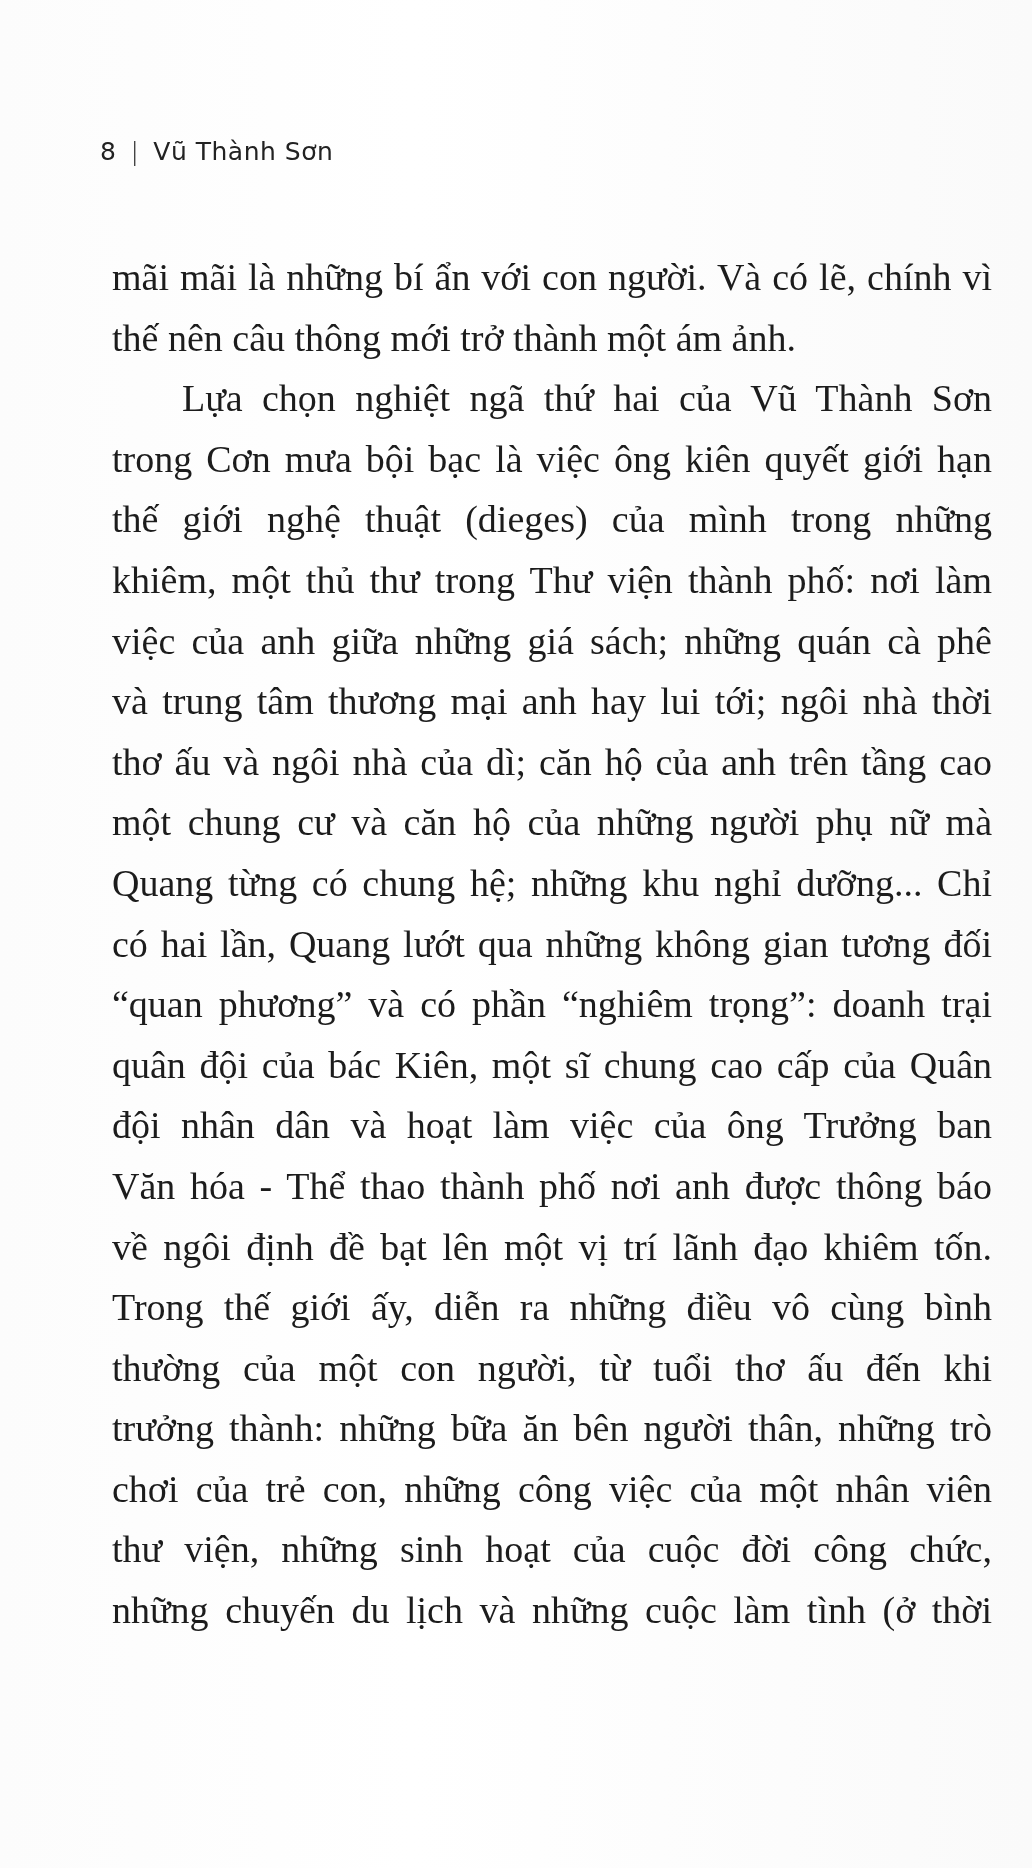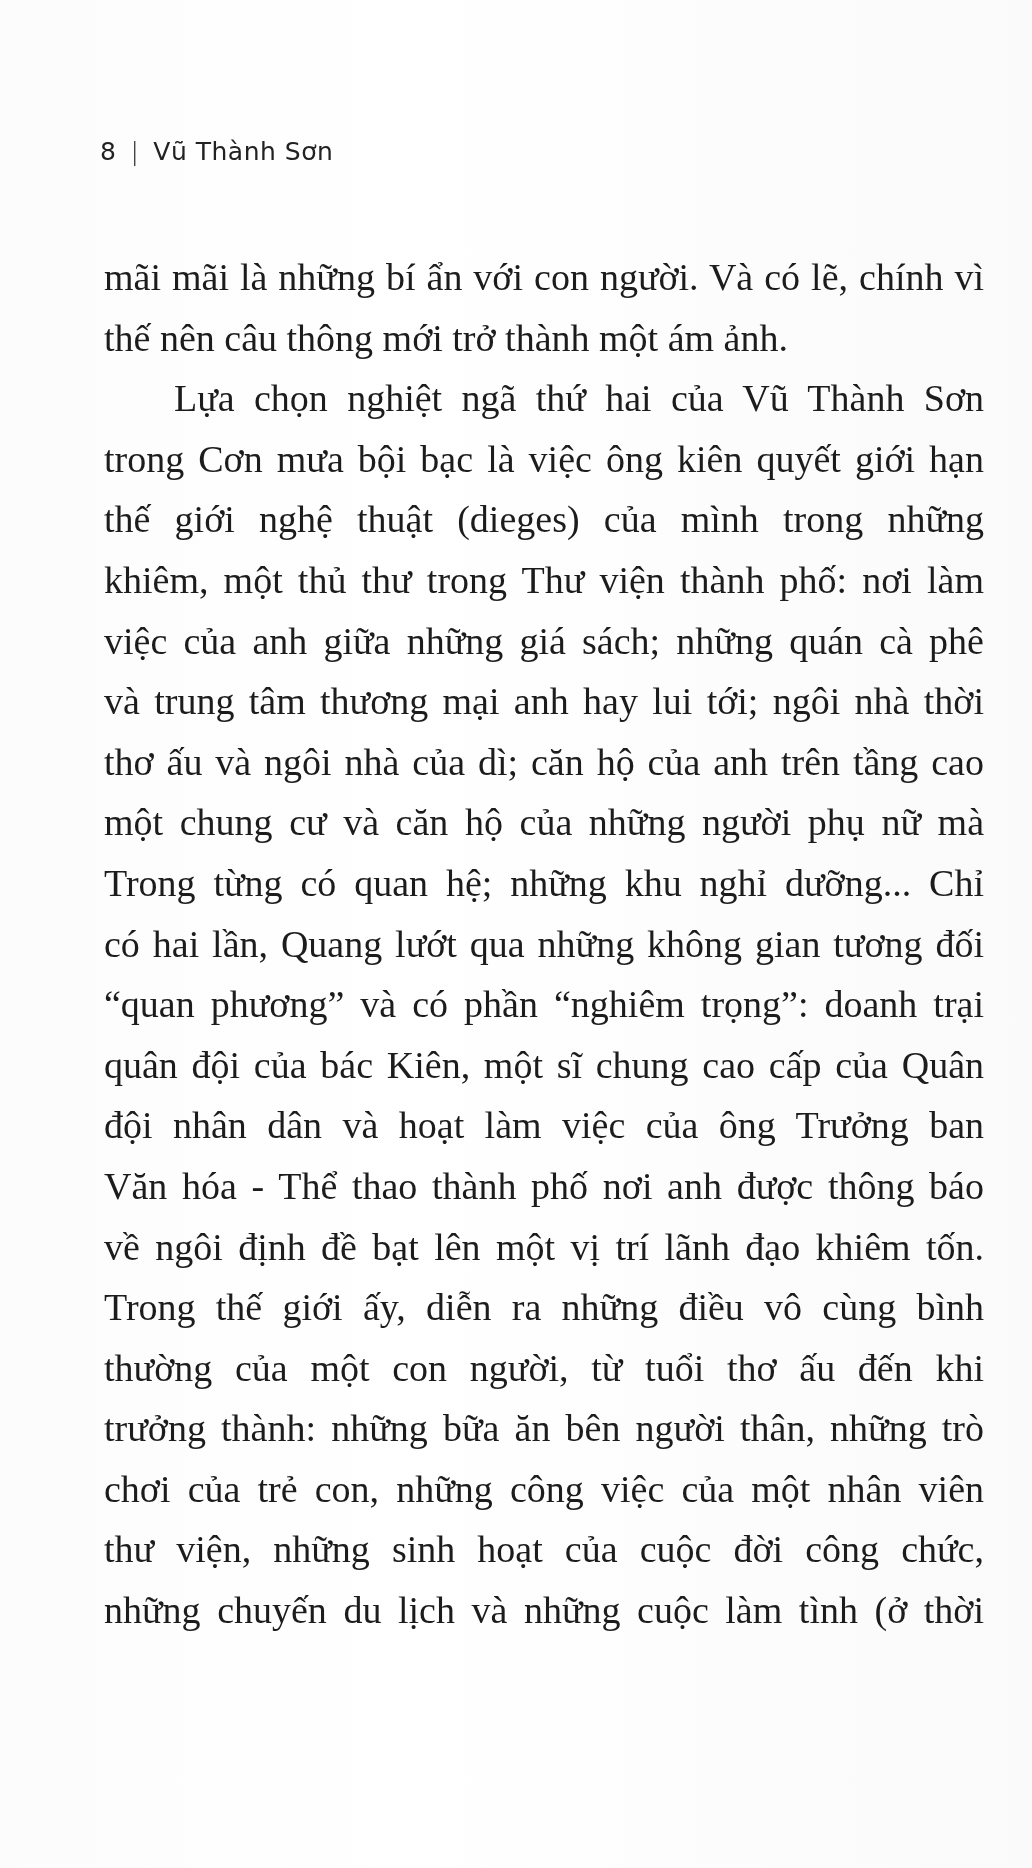--- a/index.html
+++ b/index.html
@@ -29,21 +29,21 @@
     font-family: "DejaVu Sans", sans-serif;
     font-size: 25px;
     color: #222;
     letter-spacing: 0.5px;
     white-space: nowrap;
   }
   .running-head .pg { margin-right: 14px; }
   .running-head .sep { margin-right: 14px; font-weight: 300; }
   .body-text {
     position: absolute;
-    left: 104px;
+    left: 112px;
     top: 247px;
     width: 880px;
     font-family: "Liberation Serif", "DejaVu Serif", serif;
     font-size: 38px;
     line-height: 60.6px;
     color: #1c1c1c;
   }
   .line {
     display: block;
     white-space: nowrap;
@@ -73,21 +73,21 @@
     </div>
     <div>
       <span class="line indent">Lựa chọn nghiệt ngã thứ hai của Vũ Thành Sơn</span>
       <span class="line">trong Cơn mưa bội bạc là việc ông kiên quyết giới hạn</span>
       <span class="line">thế giới nghệ thuật (dieges) của mình trong những</span>
       <span class="line">khiêm, một thủ thư trong Thư viện thành phố: nơi làm</span>
       <span class="line">việc của anh giữa những giá sách; những quán cà phê</span>
       <span class="line">và trung tâm thương mại anh hay lui tới; ngôi nhà thời</span>
       <span class="line">thơ ấu và ngôi nhà của dì; căn hộ của anh trên tầng cao</span>
       <span class="line">một chung cư và căn hộ của những người phụ nữ mà</span>
-      <span class="line">Trong từng có quan hệ; những khu nghỉ dưỡng... Chỉ</span>
+      <span class="line">Quang từng có chung hệ; những khu nghỉ dưỡng... Chỉ</span>
       <span class="line">có hai lần, Quang lướt qua những không gian tương đối</span>
       <span class="line">“quan phương” và có phần “nghiêm trọng”: doanh trại</span>
       <span class="line">quân đội của bác Kiên, một sĩ chung cao cấp của Quân</span>
       <span class="line">đội nhân dân và hoạt làm việc của ông Trưởng ban</span>
       <span class="line">Văn hóa - Thể thao thành phố nơi anh được thông báo</span>
       <span class="line">về ngôi định đề bạt lên một vị trí lãnh đạo khiêm tốn.</span>
       <span class="line">Trong thế giới ấy, diễn ra những điều vô cùng bình</span>
       <span class="line">thường của một con người, từ tuổi thơ ấu đến khi</span>
       <span class="line">trưởng thành: những bữa ăn bên người thân, những trò</span>
       <span class="line">chơi của trẻ con, những công việc của một nhân viên</span>

